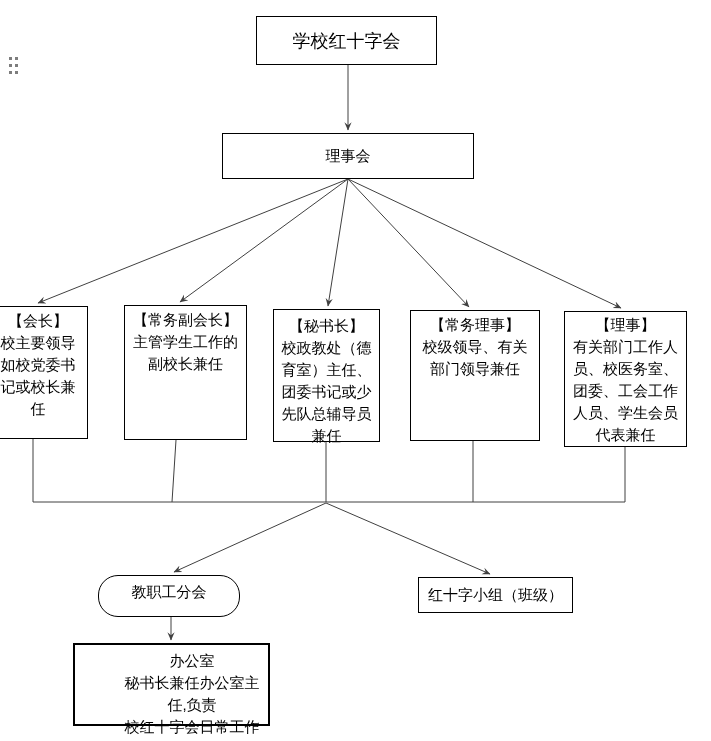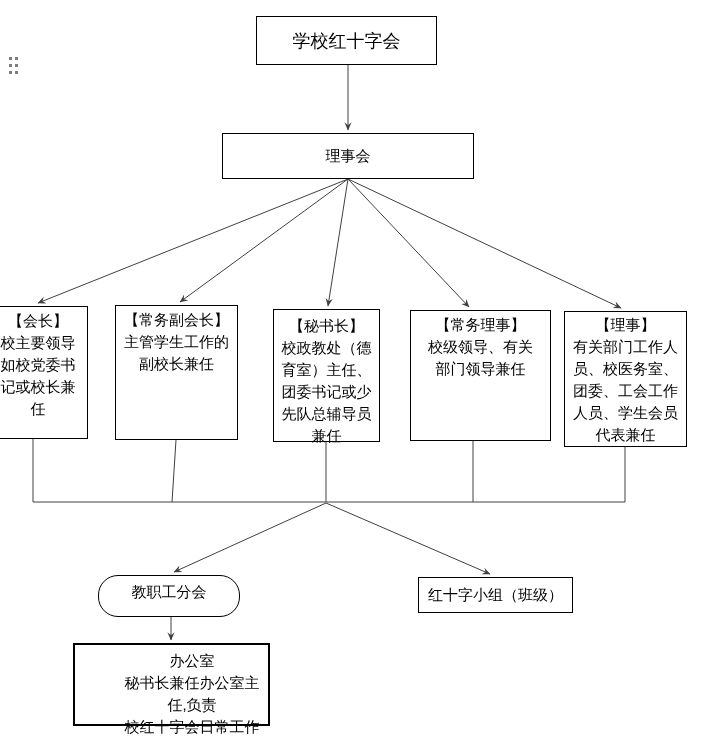--- a/index.html
+++ b/index.html
@@ -39,23 +39,23 @@
     justify-content: center;
   }
   .node.root-node {
     left: 256px; top: 16px; width: 181px; height: 49px;
     font-size: 18px;
   }
   .node.council-node {
     left: 222px; top: 133px; width: 252px; height: 46px;
   }
   .node.president-node   { left: -12px; top: 306px; width: 100px; height: 133px; padding-top: 3px; }
-  .node.vicepres-node    { left: 115px; top: 305px; width: 123px; height: 135px; padding-top: 3px; }
+  .node.vicepres-node    { left: 124px; top: 305px; width: 123px; height: 135px; padding-top: 3px; }
   .node.secretary-node   { left: 273px; top: 309px; width: 107px; height: 133px; padding-top: 5px; }
-  .node.managing-node    { left: 410px; top: 310px; width: 141px; height: 131px; padding-top: 3px; }
+  .node.managing-node    { left: 410px; top: 310px; width: 130px; height: 131px; padding-top: 3px; }
   .node.director-node    { left: 564px; top: 311px; width: 123px; height: 136px; padding-top: 2px; }
   .node.staff-node       { left: 98px;  top: 575px; width: 142px; height: 42px; padding-top: 5px; border-radius: 20px; }
   .node.classgrp-node    { left: 418px; top: 577px; width: 155px; height: 36px; }
   .node.office-node      { left: 73px;  top: 643px; width: 197px; height: 83px;
                            border-width: 2px; padding-top: 5px; padding-left: 41px; }
   .grip {
     position: absolute;
     left: 9px; top: 57px;
     width: 9px; height: 17px;
     display: grid;

